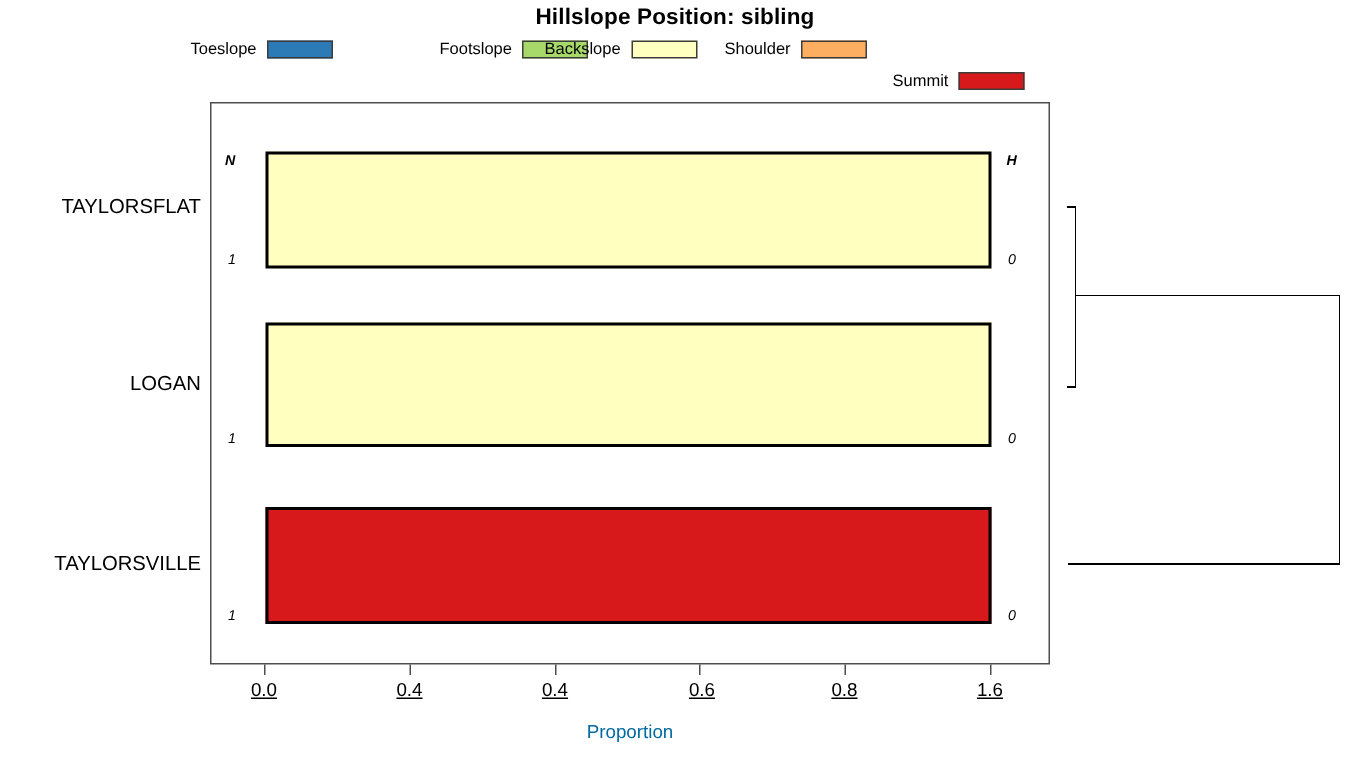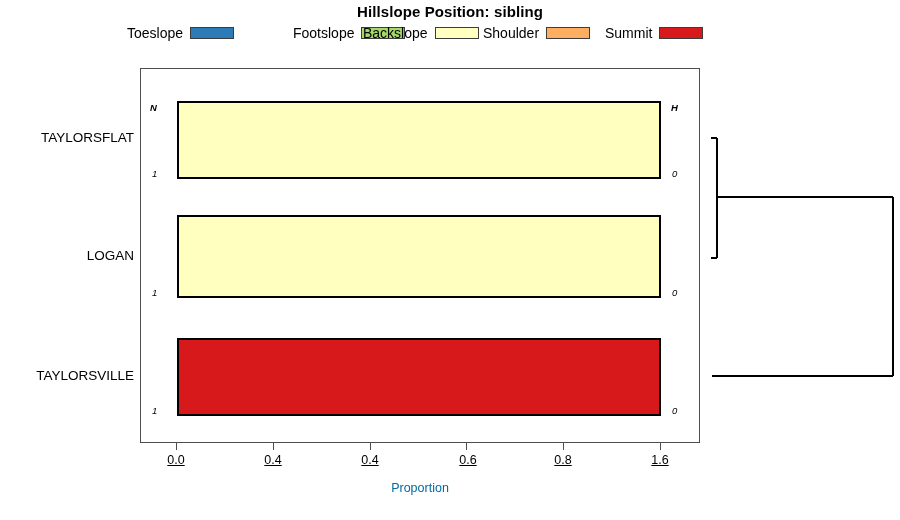--- a/index.html
+++ b/index.html
@@ -38,21 +38,21 @@
     height: 20px;
   }
   .legend-entry {
     position: absolute;
     top: 0;
     height: 18px;
     display: flex;
     align-items: center;
   }
   .legend-label {
-    font-size: 14px;
+    font-size: 11px;
     color: #000000;
     white-space: nowrap;
     margin-right: 7px;
   }
   .legend-swatch {
     width: 44px;
     height: 12px;
     border: 1px solid #3c3c3c;
     box-sizing: border-box;
   }
@@ -170,21 +170,21 @@
       <span class="legend-swatch" style="background:#A6D96A;"></span>
     </div>
     <div class="legend-entry" style="left:253px;">
       <span class="legend-label">Backslope</span>
       <span class="legend-swatch" style="background:#FFFFBF;"></span>
     </div>
     <div class="legend-entry" style="left:373px;">
       <span class="legend-label">Shoulder</span>
       <span class="legend-swatch" style="background:#FDAE61;"></span>
     </div>
-    <div class="legend-entry" style="left:495px;">
+    <div class="legend-entry" style="left:485px;margin-top:21px;">
       <span class="legend-label">Summit</span>
       <span class="legend-swatch" style="background:#D7191C;"></span>
     </div>
   </div>
 
   <div id="row-labels">
     <div class="row-label" style="top:130px;">TAYLORSFLAT</div>
     <div class="row-label" style="top:248px;">LOGAN</div>
     <div class="row-label" style="top:368px;">TAYLORSVILLE</div>
   </div>

